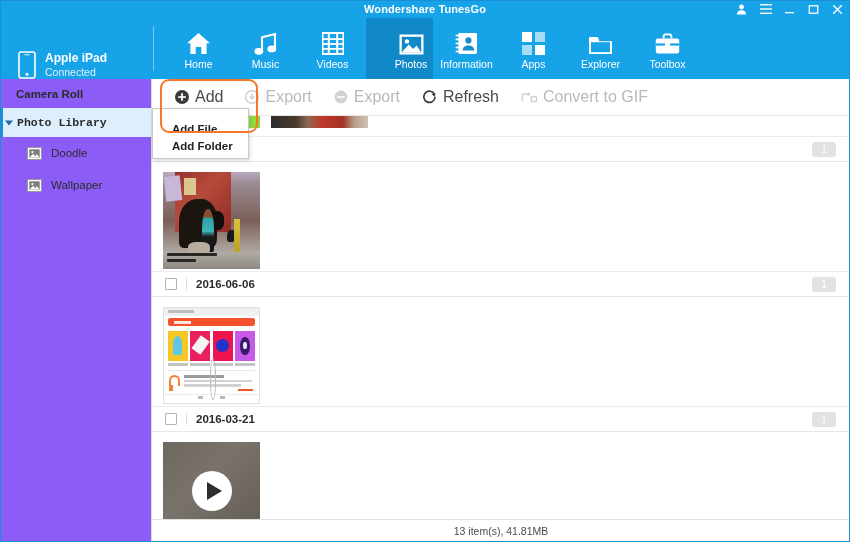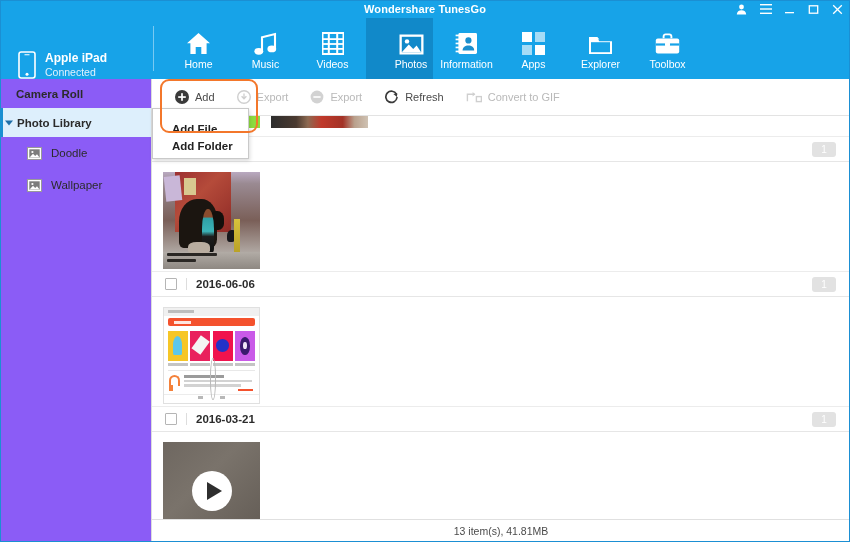--- a/index.html
+++ b/index.html
@@ -60,37 +60,37 @@
   
   .sidebar {
     position:absolute; left:0; top:79px; width:152px; height:463px;
     background:#8b5cf6; border-right:1px solid #dcdcdc;
   }
   .side-item {
     position:relative; height:29px; display:flex; align-items:center;
     padding-left:16px; font-size:11.5px; color:#2b2b2b; cursor:pointer;
   }
   .side-item.root { font-weight:bold; }
-  .side-item.selected { background:#ddeffc; }
+  .side-item.selected { background:#ddeffc;font-family:Liberation Mono, monospace; }
   .side-item.selected::before {
     content:""; position:absolute; left:0; top:0; bottom:0; width:3px; background:#1a8fd0;
   }
   .caret { width:10px; margin-left:-11px; margin-right:2px; display:flex; align-items:center; }
   .side-child { padding-left:27px; height:32px; }
   .thumb-ico { width:15px; height:13px; margin-right:9px; flex:0 0 auto; }
 
   
   .toolbar {
     position:absolute; left:152px; top:79px; width:698px; height:37px;
     background:#fff; border-bottom:1px solid #e3e3e3;
     display:flex; align-items:center; padding-left:12px; gap:0;
   }
   .tb-btn {
     display:flex; align-items:center; gap:6px; height:26px;
-    padding:0 11px; font-size:11px; color:#4a4a4a; cursor:pointer;
+    padding:0 11px; font-size:16px; color:#4a4a4a; cursor:pointer;
     white-space:nowrap;
   }
   .tb-btn.disabled { color:#b9b9b9; cursor:default; }
   .tb-btn svg { display:block; flex:0 0 auto; }
 
   
   .add-wrap { position:relative; }
   .add-highlight {
     position:absolute; left:-4px; top:-5px; width:98px; height:54px;
     border:2px solid #f3772b; border-radius:9px; pointer-events:none; z-index:40;

